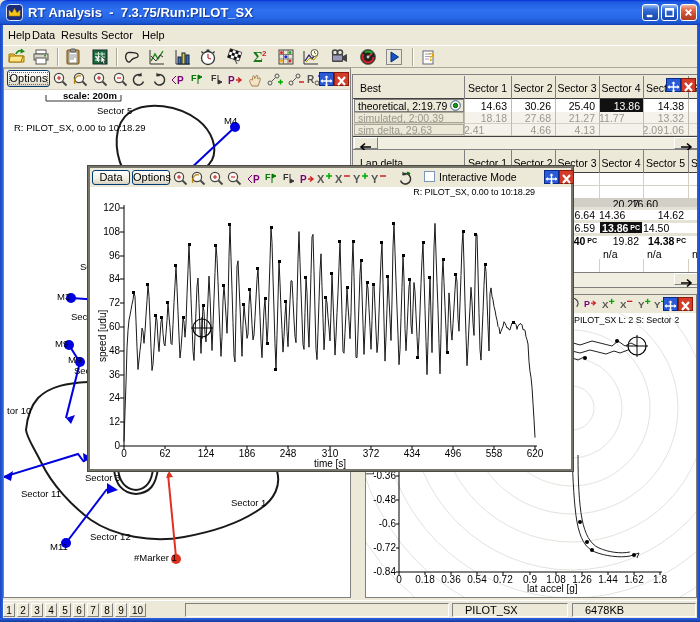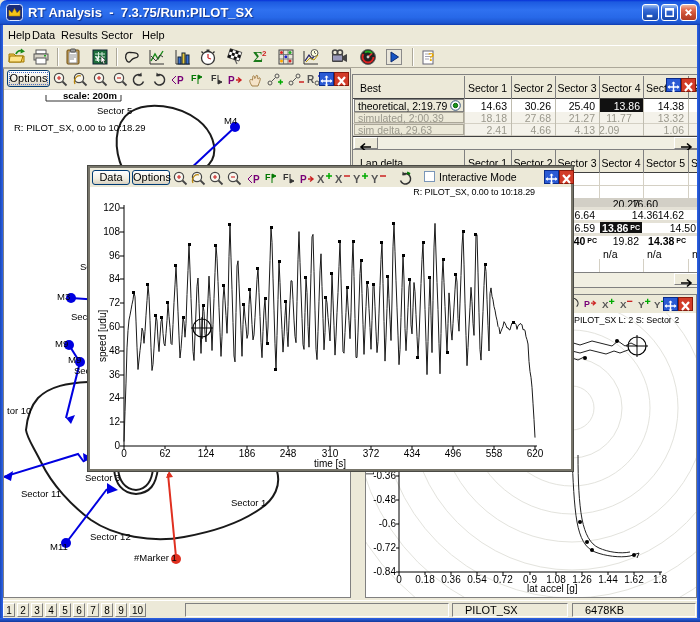--- a/index.html
+++ b/index.html
@@ -279,29 +279,29 @@
 <div class="txt t10" style="left:511px;top:100px;width:40px;text-align:right">30.26</div>
 <div class="txt t10" style="left:555px;top:100px;width:40px;text-align:right">25.40</div>
 <div class="txt t10" style="left:600px;top:99px;width:43px;height:13px;background:#111;color:#fff;text-align:right;padding:1px 3px 0 0">13.86</div>
 <div class="txt t10" style="left:643px;top:100px;width:41px;text-align:right">14.38</div>
 <div class="abs" style="left:353px;top:112px;width:346px;height:12px;background:#f4f2ea;border-bottom:1px solid #d4d0c4"></div>
 <div class="abs" style="left:354px;top:112px;width:110px;height:11px;background:#ece9d8;border:1px solid #aca899"></div>
 <div class="txt t10" style="left:358px;top:112px;color:#9a988c">simulated, 2:00.39</div>
 <div class="txt t10" style="left:464px;top:112px;width:43px;text-align:right;color:#9a988c">18.18</div>
 <div class="txt t10" style="left:511px;top:112px;width:40px;text-align:right;color:#9a988c">27.68</div>
 <div class="txt t10" style="left:555px;top:112px;width:40px;text-align:right;color:#9a988c">21.27</div>
-<div class="txt t10" style="left:599px;top:112px;width:40px;text-align:center;color:#9a988c">11.77</div>
+<div class="txt t10" style="left:599px;top:112px;width:40px;text-align:left;color:#9a988c">11.77</div>
 <div class="txt t10" style="left:643px;top:112px;width:41px;text-align:right;color:#9a988c">13.32</div>
 <div class="abs" style="left:353px;top:124px;width:346px;height:12px;background:#f4f2ea;border-bottom:1px solid #d4d0c4"></div>
 <div class="abs" style="left:354px;top:124px;width:110px;height:11px;background:#ece9d8;border:1px solid #aca899"></div>
 <div class="txt t10" style="left:358px;top:124px;color:#9a988c">sim delta, 29.63</div>
-<div class="txt t10" style="left:464px;top:124px;width:43px;text-align:right;color:#9a988c">2.41</div>
+<div class="txt t10" style="left:464px;top:124px;width:43px;text-align:left;color:#9a988c">2.41</div>
 <div class="txt t10" style="left:511px;top:124px;width:40px;text-align:right;color:#9a988c">4.66</div>
 <div class="txt t10" style="left:555px;top:124px;width:40px;text-align:right;color:#9a988c">4.13</div>
-<div class="txt t10" style="left:599px;top:124px;width:64px;text-align:left;color:#9a988c">2.09</div>
+<div class="txt t10" style="left:599px;top:124px;width:64px;text-align:right;color:#9a988c">2.09</div>
 <div class="txt t10" style="left:643px;top:124px;width:41px;text-align:right;color:#9a988c">1.06</div>
 <div class="abs" style="left:464px;top:99px;width:1px;height:37px;background:#c0bdb0"></div>
 <div class="abs" style="left:511px;top:99px;width:1px;height:37px;background:#c0bdb0"></div>
 <div class="abs" style="left:555px;top:99px;width:1px;height:37px;background:#c0bdb0"></div>
 <div class="abs" style="left:599px;top:99px;width:1px;height:37px;background:#c0bdb0"></div>
 <div class="abs" style="left:643px;top:99px;width:1px;height:37px;background:#c0bdb0"></div>
 <div class="abs" style="left:688px;top:99px;width:1px;height:37px;background:#c0bdb0"></div>
 <div class="abs" style="left:353px;top:136px;width:346px;height:14px;background:#f1efe2;border-top:1px solid #404040;border-bottom:1px solid #808080"></div>
 <div class="abs" style="left:354px;top:137px;width:24px;height:12px;background:#ece9d8;border:1px solid #fff;border-right-color:#808080;border-bottom-color:#808080"><svg width="22" height="10" viewBox="0 0 22 10">
       <path d="M6 5 L16 5 M10 1.5 L6 5 L10 8.5" stroke="#000" stroke-width="1.6" fill="none"></path>
@@ -330,27 +330,27 @@
 <div class="abs" style="left:599px;top:173px;width:1px;height:99px;background:#d4d0c4"></div>
 <div class="abs" style="left:643px;top:173px;width:1px;height:99px;background:#d4d0c4"></div>
 <div class="abs" style="left:688px;top:173px;width:1px;height:99px;background:#d4d0c4"></div>
 <div class="abs" style="left:353px;top:185px;width:346px;height:1px;background:#d4d0c4"></div>
 <div class="abs" style="left:353px;top:198px;width:346px;height:9px;background:#d2cfc6"></div>
 <div class="txt t10" style="left:599px;top:198px;width:40px;text-align:right">20.27</div>
 <div class="txt t10" style="left:617px;top:198px;width:41px;text-align:right">16.60</div>
 <div class="abs" style="left:353px;top:207px;width:346px;height:13px;background:#e4e1d6"></div>
 <div class="abs" style="left:353px;top:210px;width:346px;height:10px;background:#fff"></div>
 <div class="txt t10" style="left:555px;top:209px;width:40px;text-align:right">26.64</div>
-<div class="txt t10" style="left:625px;top:209px;width:40px;text-align:center">14.36</div>
+<div class="txt t10" style="left:599px;top:209px;width:40px;text-align:left">14.36</div>
 <div class="txt t10" style="left:643px;top:209px;width:41px;text-align:right">14.62</div>
 <div class="abs" style="left:353px;top:220px;width:346px;height:13px;background:#e4e1d6"></div>
 <div class="abs" style="left:353px;top:223px;width:346px;height:10px;background:#fff"></div>
 <div class="txt t10" style="left:555px;top:222px;width:40px;text-align:right">26.59</div>
 <div class="txt t10" style="left:600px;top:222px;width:42px;height:12px;background:#111;color:#fff;font-weight:bold;text-align:right;padding-right:2px">13.86<span style="font-size:7px;font-weight:bold;vertical-align:2px"> PC</span></div>
-<div class="txt t10" style="left:643px;top:222px;width:53px;text-align:right">14.50</div>
+<div class="txt t10" style="left:643px;top:222px;width:53px;">14.50</div>
 <div class="abs" style="left:353px;top:233px;width:346px;height:13px;background:#e4e1d6"></div>
 <div class="abs" style="left:353px;top:236px;width:346px;height:10px;background:#fff"></div>
 <div class="txt t10" style="left:555px;top:235px;width:42px;font-weight:bold;text-align:right">25.40<span style="font-size:7px;font-weight:bold;vertical-align:2px"> PC</span></div>
 <div class="txt t10" style="left:599px;top:235px;width:40px;text-align:right">19.82</div>
 <div class="txt t10" style="left:643px;top:235px;width:43px;font-weight:bold;text-align:right">14.38<span style="font-size:7px;font-weight:bold;vertical-align:2px"> PC</span></div>
 <div class="abs" style="left:353px;top:246px;width:346px;height:13px;background:#fff"></div>
 <div class="txt t10" style="left:603px;top:248px">n/a</div>
 <div class="txt t10" style="left:647px;top:248px">n/a</div>
 <div class="txt t10" style="left:692px;top:248px">n</div>
 <div class="abs" style="left:353px;top:272px;width:346px;height:15px;background:#f1efe2;border-top:1px solid #808080"></div>

